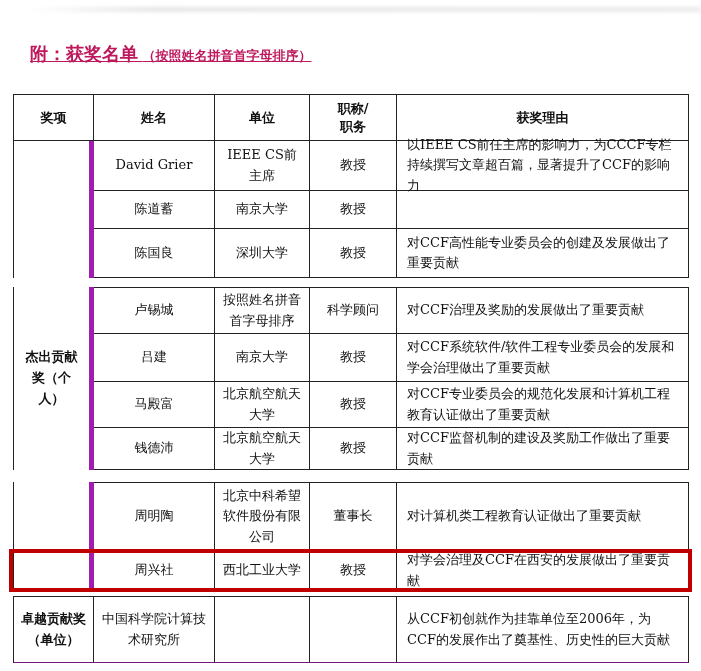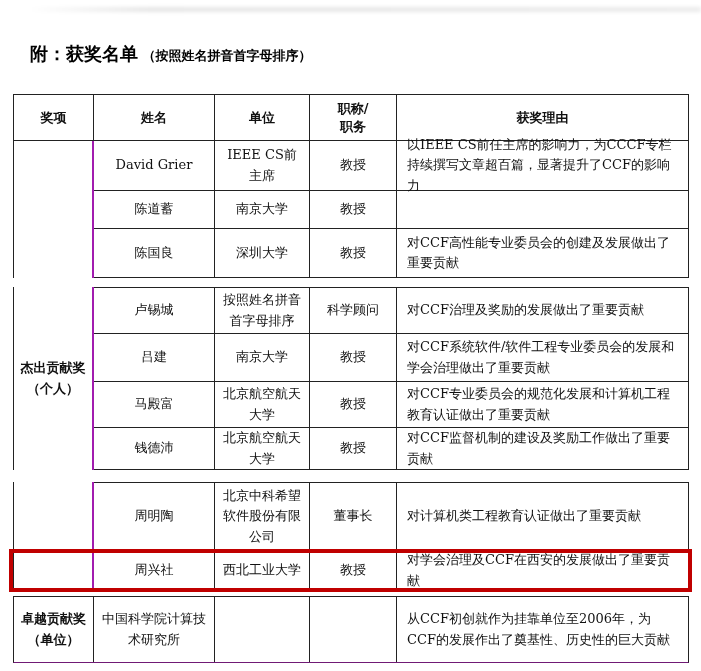--- a/index.html
+++ b/index.html
@@ -15,21 +15,21 @@
   .seg{position:absolute;left:13px;width:676px;box-sizing:border-box;background:#fff;
         border-left:1px solid #222;border-right:1px solid #222;display:flex;flex-direction:column;}
   .seg1{top:94px;border-top:1px solid #222;}
   .seg2{top:287px;}
   .seg3{top:482px;}
   .seg4{top:596px;border-top:1px solid #222;border-bottom:1px solid #701a75;height:67px;}
   .hrow{display:flex;border-bottom:1px solid #222;height:46px;box-sizing:border-box;}
   .hc{display:flex;align-items:center;justify-content:center;text-align:center;
         font-weight:bold;font-size:13px;box-sizing:border-box;}
   .body{display:flex;flex:1;}
-  .col1{width:80px;box-sizing:border-box;border-right:2px solid #a21caf;display:flex;
+  .col1{width:80px;box-sizing:border-box;border-right:5px solid #a21caf;display:flex;
         align-items:center;justify-content:center;text-align:center;font-weight:bold;
         font-size:13px;line-height:1.6;padding:0 6px;}
   .rows{flex:1;display:flex;flex-direction:column;}
   .rows.btop{border-top:1px solid #222;}
   .row{display:flex;border-bottom:1px solid #222;box-sizing:border-box;}
   .cell{display:flex;align-items:center;justify-content:center;text-align:center;
         font-size:13px;line-height:1.55;box-sizing:border-box;padding:2px 6px;}
   .c1{width:80px;border-right:1px solid #222;}
   .c2{width:121px;border-right:1px solid #222;}
   .c3{width:95px;border-right:1px solid #222;}
@@ -41,21 +41,21 @@
   .highlight-box{position:absolute;left:9px;top:549px;width:683px;height:43px;
         border:4px solid #c00000;box-sizing:border-box;pointer-events:none;}
 </style>
 </head>
 <body>
 
 <div class="page">
 
   <div class="top-shadow"></div>
 
-  <div class="doc-title" style="color: #000000;">
+  <div class="doc-title" style="color: #be185d; text-decoration: underline;">
     <span class="t-main">附：获奖名单</span>
     <span class="t-sub">（按照姓名拼音首字母排序）</span>
   </div>
 
   <div class="seg seg1">
     <div class="hrow">
       <div class="hc c1">奖项</div>
       <div class="hc c2">姓名</div>
       <div class="hc c3">单位</div>
       <div class="hc c4 pre">职称/

